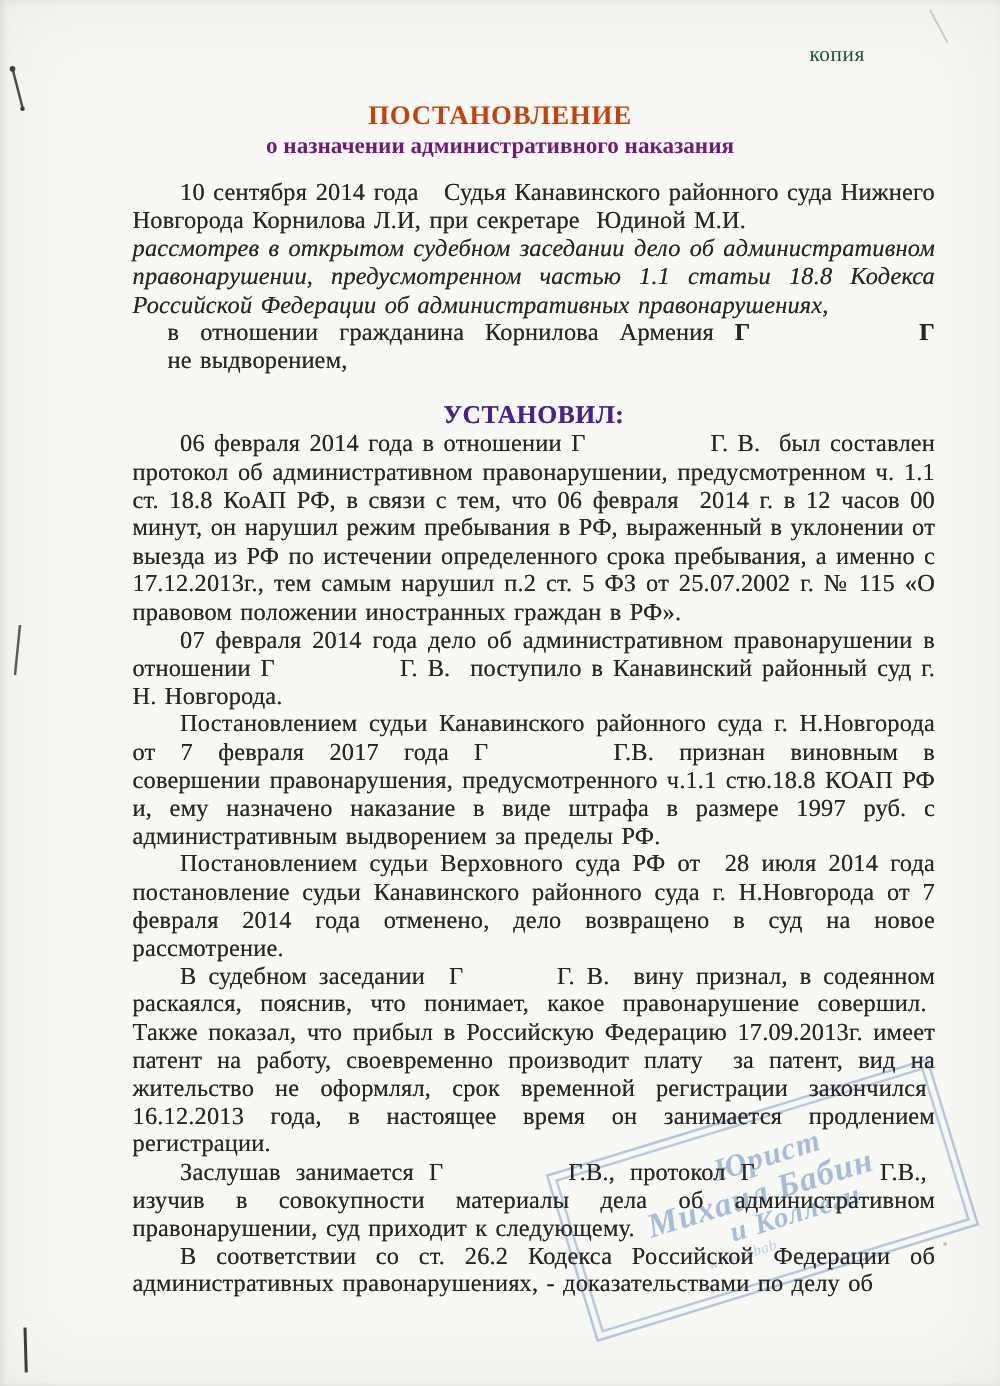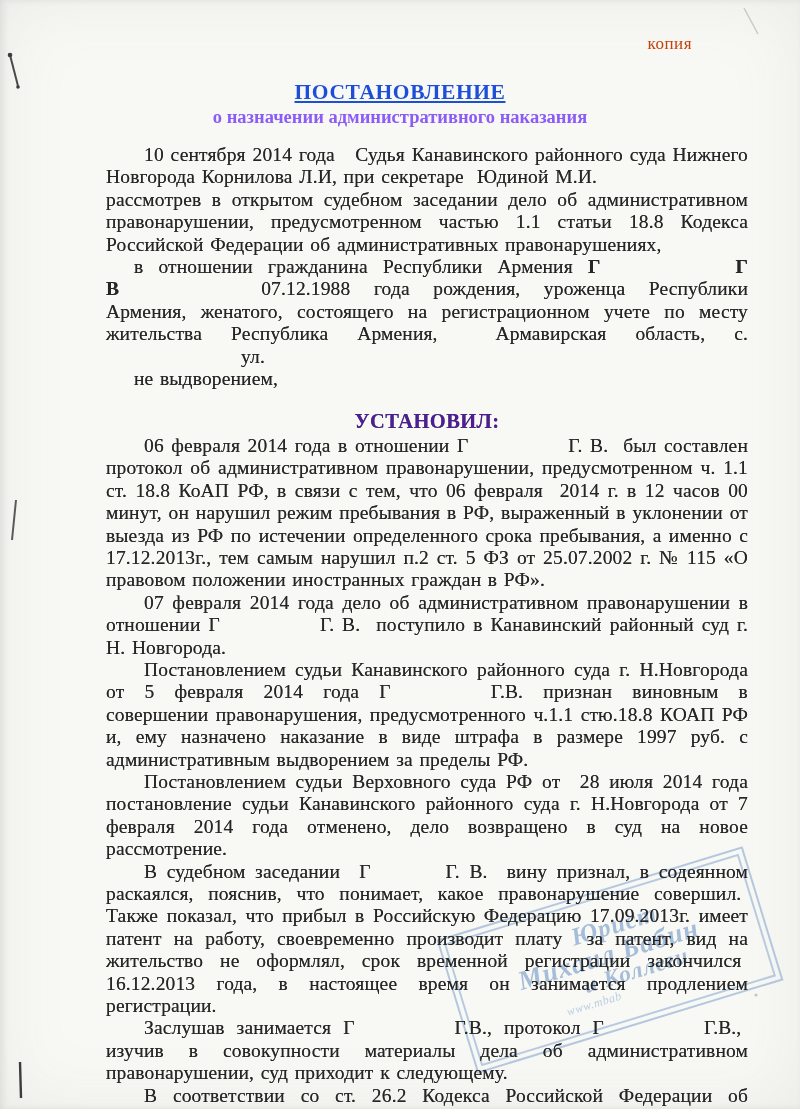--- a/index.html
+++ b/index.html
@@ -10,48 +10,47 @@
     position:relative;overflow:hidden;
   }
   .page{
     position:absolute;inset:0;
     background:#f8f8f5;
     box-shadow:inset 0 0 70px rgba(120,120,115,0.10), inset 3px 0 6px rgba(90,90,85,0.12);
   }
   .copy{
     text-align:right;
     padding:34px 108px 0 0;
-    font-size:17px;color:#c2410c;
+    font-size:17px;color:#14532d;
     letter-spacing:0.5px;
   }
   .title{
     margin:26px 0 0 0;
     text-align:center;
-    font-size:21.5px;font-weight:bold;color:#1d4ed8;
+    font-size:21.5px;font-weight:bold;color:#c2410c;
     letter-spacing:0.6px;
-    text-decoration:underline;
   }
   .subtitle{
     margin:2px 0 0 0;
     text-align:center;
-    font-size:18.5px;font-weight:bold;color:#8b5cf6;
+    font-size:18.5px;font-weight:bold;color:#701a75;
   }
   .textblock{
     position:absolute;left:106px;top:144px;width:642px;
     z-index:2;
     font-size:19.5px;line-height:22.4px;
     color:#262626;
     text-align:justify;
     word-spacing:1.6px;
     letter-spacing:0.15px;
     text-shadow:0 0 0.5px rgba(45,45,45,0.75);
   }
   .para{margin:0;}
   .ind-normal{text-indent:38px;}
-  .ind-none{text-indent:0;}
+  .ind-none{text-indent:0;font-style:italic;}
   .ind-small{text-indent:28px;}
   .fulljustify{text-align-last:justify;}
   .b{font-weight:bold;}
   .gap{display:inline-block;height:1px;}
   .gap-sm{width:75px;}
   .gap-md{width:100px;}
   .gap-lg{width:135px;}
   .gap-xl{width:142px;}
   .established{
     text-align:center;text-align-last:center;text-indent:0;
@@ -98,29 +97,28 @@
   </div>
 
   <div class="copy">копия</div>
   <h1 class="title">ПОСТАНОВЛЕНИЕ</h1>
   <h2 class="subtitle">о назначении административного наказания</h2>
 
   <div class="textblock">
     <div id="intro-paras">
         <p class="para ind-normal"><span>10 сентября 2014 года&nbsp;&nbsp; Судья Канавинского районного суда Нижнего Новгорода Корнилова Л.И, при секретаре&nbsp; Юдиной М.И.</span></p>
         <p class="para ind-none"><span>рассмотрев в открытом судебном заседании дело об административном правонарушении, предусмотренном частью 1.1 статьи 18.8 Кодекса Российской Федерации об административных правонарушениях,</span></p>
-        <p class="para ind-small fulljustify"><span>в отношении гражданина Республики Армения </span><span class="b">Г</span><span class="gap gap-lg"></span><span class="b">Г</span></p>
-        <p class="para ind-none"><span class="b">В</span><span class="gap gap-xl"></span><span>07.12.1988 года рождения, уроженца Республики Армения, женатого, состоящего на регистрационном учете по месту жительства Республика Армения,&nbsp; Армавирская область, с.</span><span class="gap gap-lg"></span><span>ул.</span></p>
+        <p class="para ind-small fulljustify"><span>в отношении гражданина Корнилова Армения </span><span class="b">Г</span><span class="gap gap-lg"></span><span class="b">Г</span></p>
         <p class="para ind-small"><span>не выдворением,</span></p>
       </div>
     <p class="para established">УСТАНОВИЛ:</p>
     <div id="findings-paras">
         <p class="para ind-normal"><span>06 февраля 2014 года в отношении Г</span><span class="gap gap-md"></span><span>Г. В.&nbsp; был составлен протокол об административном правонарушении, предусмотренном ч. 1.1 ст. 18.8 КоАП РФ, в связи с тем, что 06 февраля&nbsp; 2014 г. в 12 часов 00 минут, он нарушил режим пребывания в РФ, выраженный в уклонении от выезда из РФ по истечении определенного срока пребывания, а именно с 17.12.2013г., тем самым нарушил п.2 ст. 5 ФЗ от 25.07.2002 г. № 115 «О правовом положении иностранных граждан в РФ».</span></p>
         <p class="para ind-normal"><span>07 февраля 2014 года дело об административном правонарушении в отношении Г</span><span class="gap gap-md"></span><span>Г. В.&nbsp; поступило в Канавинский районный суд г. Н. Новгорода.</span></p>
-        <p class="para ind-normal"><span>Постановлением судьи Канавинского районного суда г. Н.Новгорода от 5 февраля 2014 года Г</span><span class="gap gap-md"></span><span>Г.В. признан виновным в совершении правонарушения, предусмотренного ч.1.1 стю.18.8 КОАП РФ и, ему назначено наказание в виде штрафа в размере 1997 руб. с административным выдворением за пределы РФ.</span></p>
+        <p class="para ind-normal"><span>Постановлением судьи Канавинского районного суда г. Н.Новгорода от 7 февраля 2017 года Г</span><span class="gap gap-md"></span><span>Г.В. признан виновным в совершении правонарушения, предусмотренного ч.1.1 стю.18.8 КОАП РФ и, ему назначено наказание в виде штрафа в размере 1997 руб. с административным выдворением за пределы РФ.</span></p>
         <p class="para ind-normal"><span>Постановлением судьи Верховного суда РФ от&nbsp; 28 июля 2014 года постановление судьи Канавинского районного суда г. Н.Новгорода от 7 февраля 2014 года отменено, дело возвращено в суд на новое рассмотрение.</span></p>
         <p class="para ind-normal"><span>В судебном заседании&nbsp; Г</span><span class="gap gap-sm"></span><span>Г. В.&nbsp; вину признал, в содеянном раскаялся, пояснив, что понимает, какое правонарушение совершил.&nbsp; Также показал, что прибыл в Российскую Федерацию 17.09.2013г. имеет патент на работу, своевременно производит плату&nbsp; за патент, вид на жительство не оформлял, срок временной регистрации закончился&nbsp; 16.12.2013 года, в настоящее время он занимается продлением регистрации.</span></p>
         <p class="para ind-normal"><span>Заслушав занимается Г</span><span class="gap gap-md"></span><span>Г.В., протокол Г</span><span class="gap gap-md"></span><span>Г.В.,&nbsp; изучив в совокупности материалы дела об административном правонарушении, суд приходит к следующему.</span></p>
         <p class="para ind-normal"><span>В соответствии со ст. 26.2 Кодекса Российской Федерации об административных правонарушениях, - доказательствами по делу об</span></p>
       </div>
   </div>
 
   <svg class="pen-marks" width="800" height="1109">
     <line x1="10" y1="55" x2="18" y2="86" stroke="#4a4a4a" stroke-width="2"></line>
     <circle cx="10" cy="55" r="2.3" fill="#3d3d3d"></circle>

